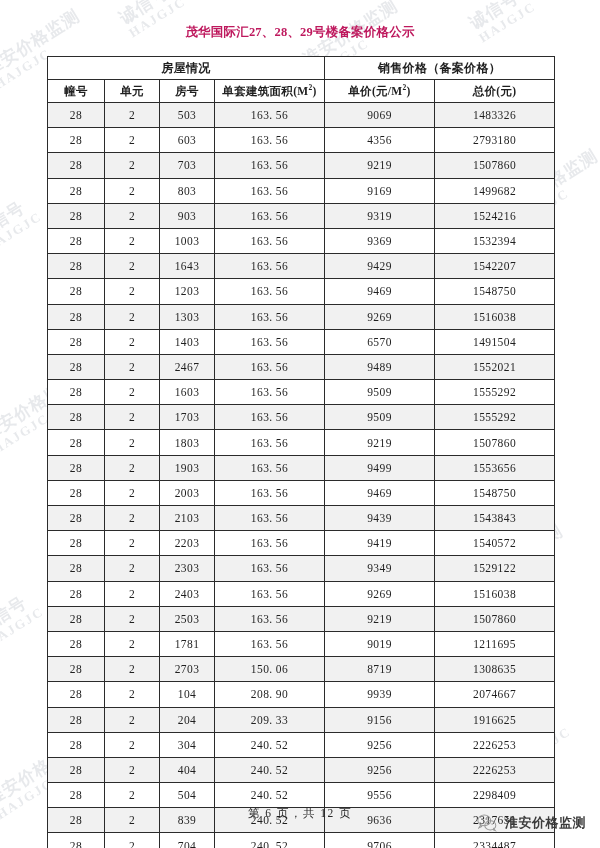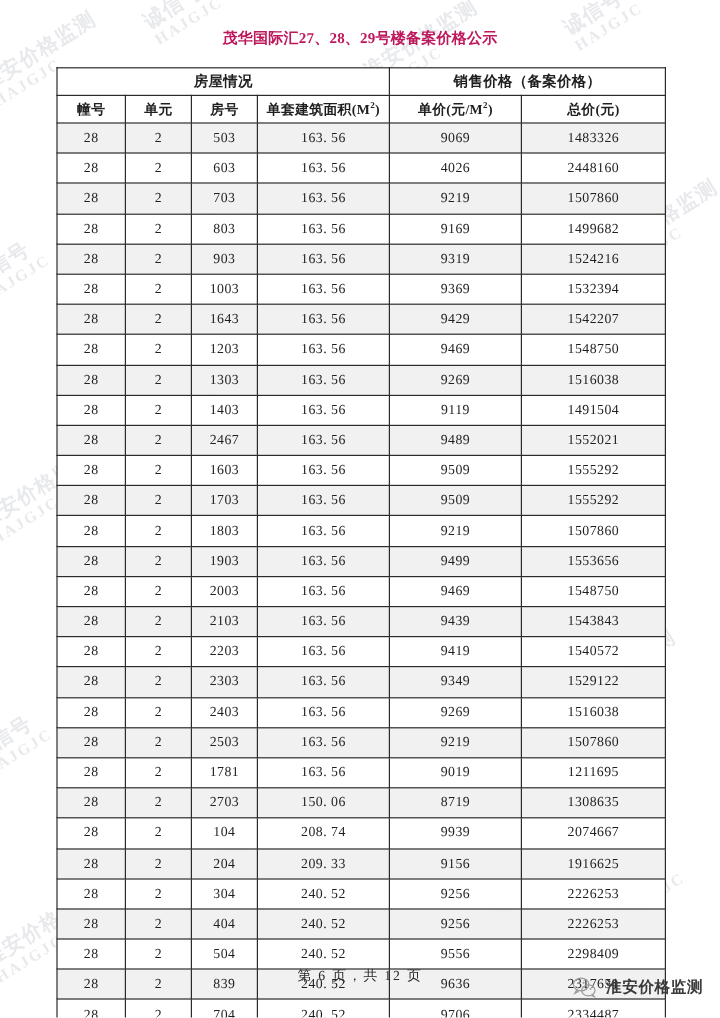--- a/index.html
+++ b/index.html
@@ -203,22 +203,22 @@
           <td>503</td>
           <td>163. 56</td>
           <td>9069</td>
           <td>1483326</td>
         </tr>
         <tr class="plain">
           <td>28</td>
           <td>2</td>
           <td>603</td>
           <td>163. 56</td>
-          <td>4026</td>
-          <td>2448160</td>
+          <td>4356</td>
+          <td>2793180</td>
         </tr>
         <tr class="shaded">
           <td>28</td>
           <td>2</td>
           <td>703</td>
           <td>163. 56</td>
           <td>9219</td>
           <td>1507860</td>
         </tr>
         <tr class="plain">
@@ -267,21 +267,21 @@
           <td>1303</td>
           <td>163. 56</td>
           <td>9269</td>
           <td>1516038</td>
         </tr>
         <tr class="plain">
           <td>28</td>
           <td>2</td>
           <td>1403</td>
           <td>163. 56</td>
-          <td>9119</td>
+          <td>6570</td>
           <td>1491504</td>
         </tr>
         <tr class="shaded">
           <td>28</td>
           <td>2</td>
           <td>2467</td>
           <td>163. 56</td>
           <td>9489</td>
           <td>1552021</td>
         </tr>
@@ -378,21 +378,21 @@
           <td>2</td>
           <td>2703</td>
           <td>150. 06</td>
           <td>8719</td>
           <td>1308635</td>
         </tr>
         <tr class="plain">
           <td>28</td>
           <td>2</td>
           <td>104</td>
-          <td>208. 74</td>
+          <td>208. 90</td>
           <td>9939</td>
           <td>2074667</td>
         </tr>
         <tr class="shaded">
           <td>28</td>
           <td>2</td>
           <td>204</td>
           <td>209. 33</td>
           <td>9156</td>
           <td>1916625</td>

